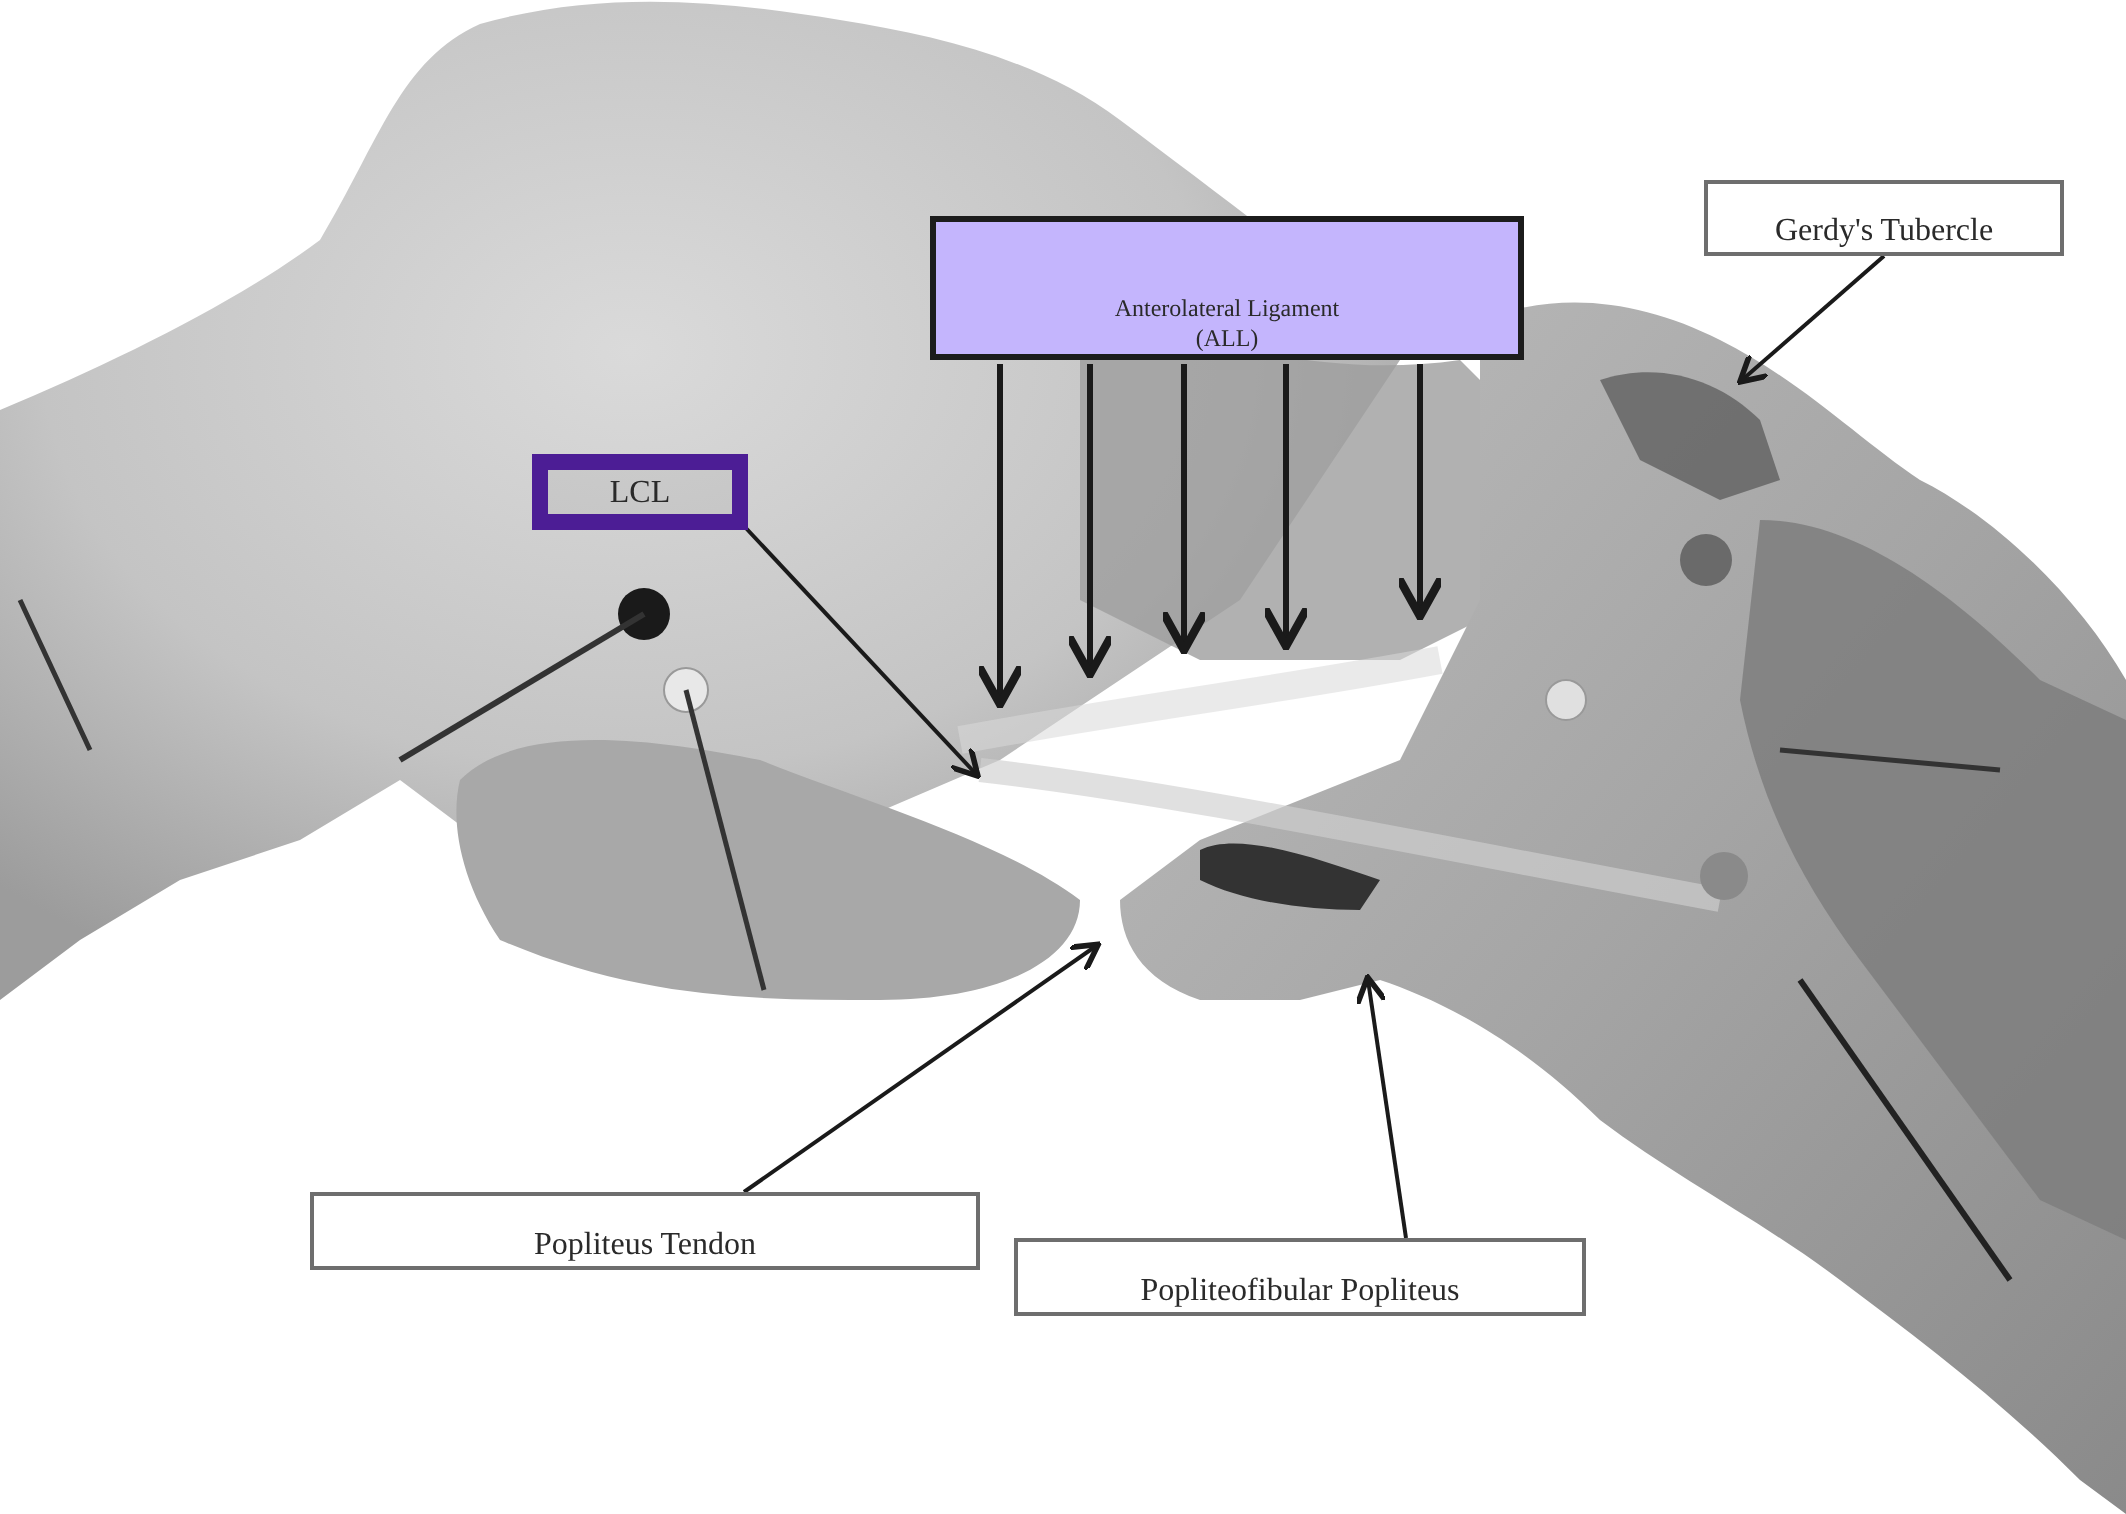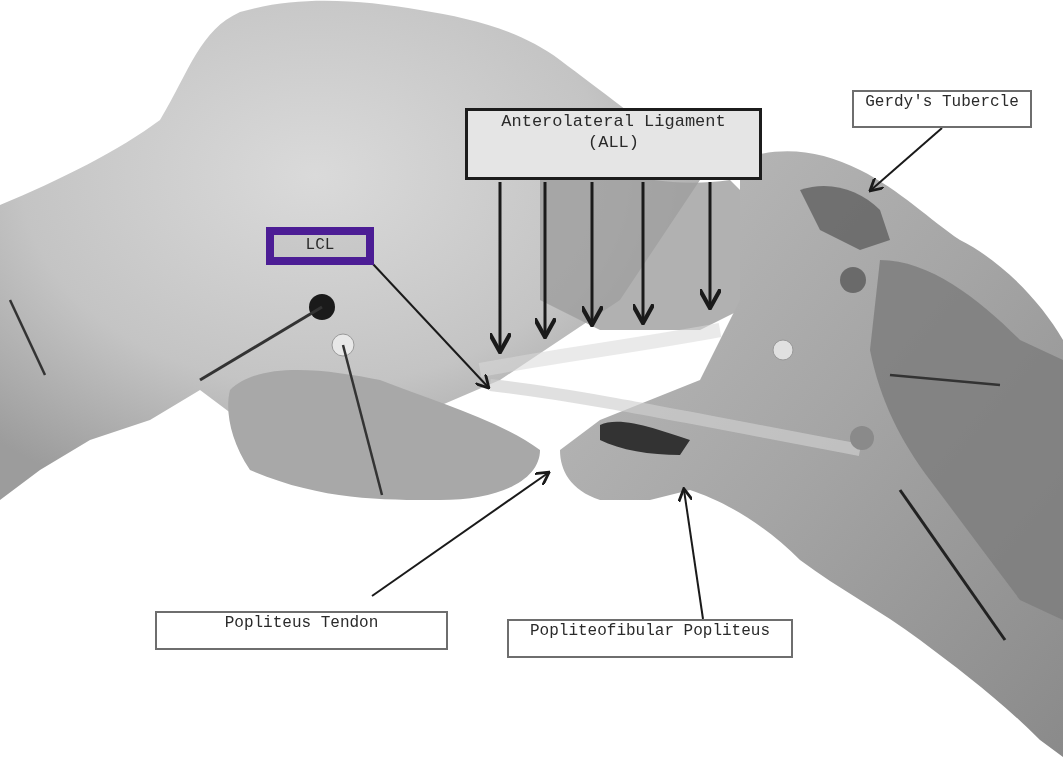--- a/index.html
+++ b/index.html
@@ -1,23 +1,23 @@
 <!DOCTYPE html>
 <html><head>
 <meta charset="utf-8">
 <style>
   html, body { margin: 0; padding: 0; background: #ffffff; }
   body { width: 1063px; height: 757px; position: relative; overflow: hidden;
          font-family: "DejaVu Sans", sans-serif; }
   #scene { position: absolute; left: 0; top: 0; width: 1063px; height: 757px; }
   .label { position: absolute; box-sizing: border-box; display: flex; flex-direction: column;
-           align-items: center; justify-content: flex-start; color: #2a2a2a;
-           font-family: Liberation Mono, monospace; text-align: center; line-height: 1.25; }
+           align-items: center; justify-content: flex-end; color: #2a2a2a;
+           font-family: Liberation Serif, serif; text-align: center; line-height: 1.25; }
   .label.white { background: #ffffff; border: 2px solid #6e6e6e; font-size: 16px; }
-  .label.gray  { background: #e5e5e5; border: 3px solid #1c1c1c; font-size: 17px; }
+  .label.gray  { background: #c4b5fd; border: 3px solid #1c1c1c; font-size: 12px; }
   .label.clear { background: rgba(170,170,170,0.25); border: 8px solid #4c1d95; font-size: 16px; }
 </style>
 </head>
 <body>
 
 <svg id="scene" viewBox="0 0 1063 757" xmlns="http://www.w3.org/2000/svg">
   <defs>
     <radialGradient id="femurGrad" cx="0.45" cy="0.35" r="0.7">
       <stop offset="0" stop-color="#dadada"></stop>
       <stop offset="0.6" stop-color="#c4c4c4"></stop>
@@ -80,19 +80,19 @@
 </div>
 
 <div class="label white" style="left:852px; top:90px; width:180px; height:38px;">
   <span>Gerdy's Tubercle</span>
 </div>
 
 <div class="label clear" style="left:266px; top:227px; width:108px; height:38px;">
   <span>LCL</span>
 </div>
 
-<div class="label white" style="left:155px; top:611px; width:293px; height:39px;">
+<div class="label white" style="left:155px; top:596px; width:335px; height:39px;">
   <span>Popliteus Tendon</span>
 </div>
 
 <div class="label white" style="left:507px; top:619px; width:286px; height:39px;">
   <span>Popliteofibular Popliteus</span>
 </div>
 
 </body></html>

